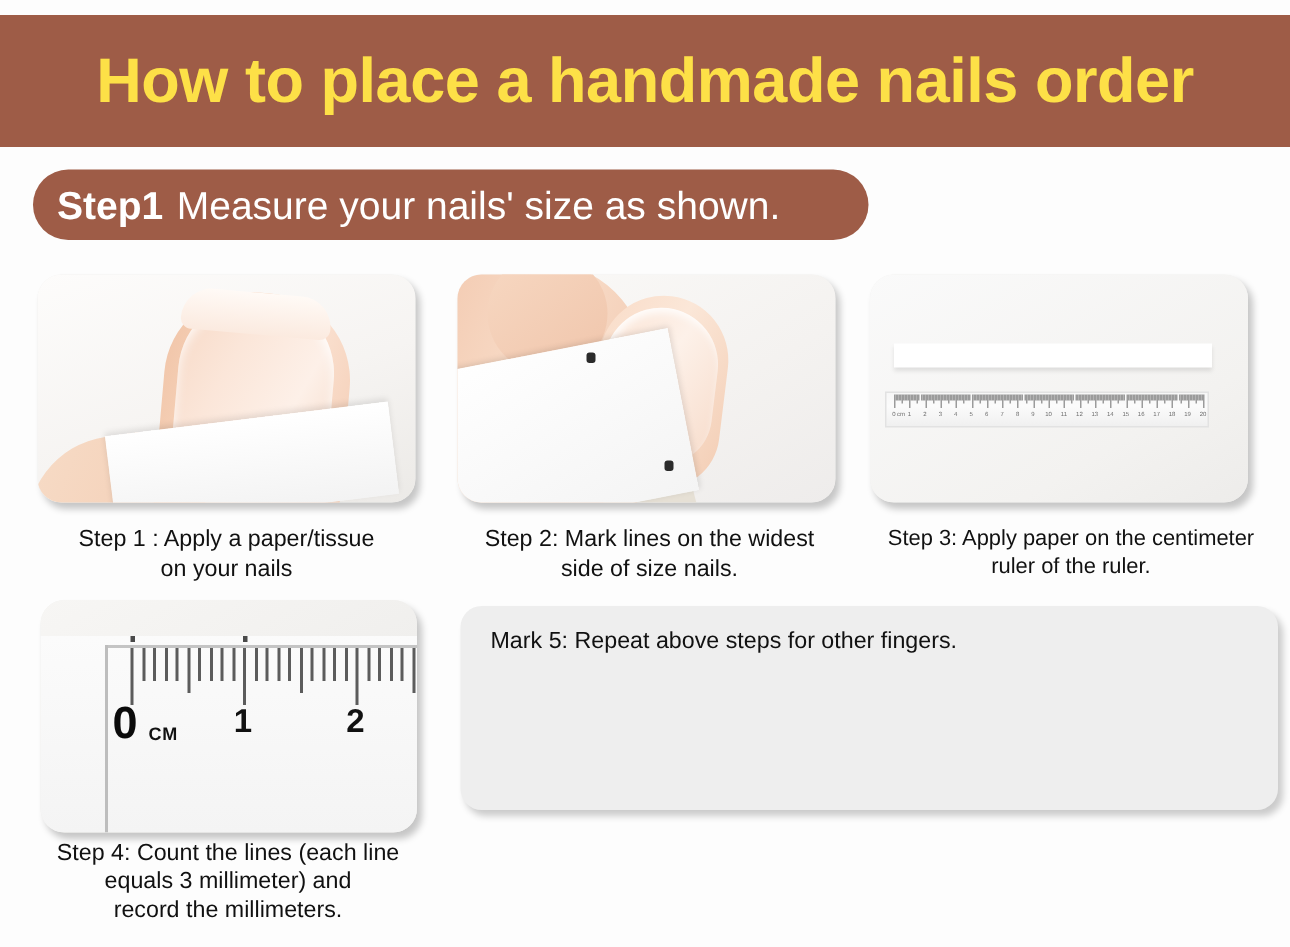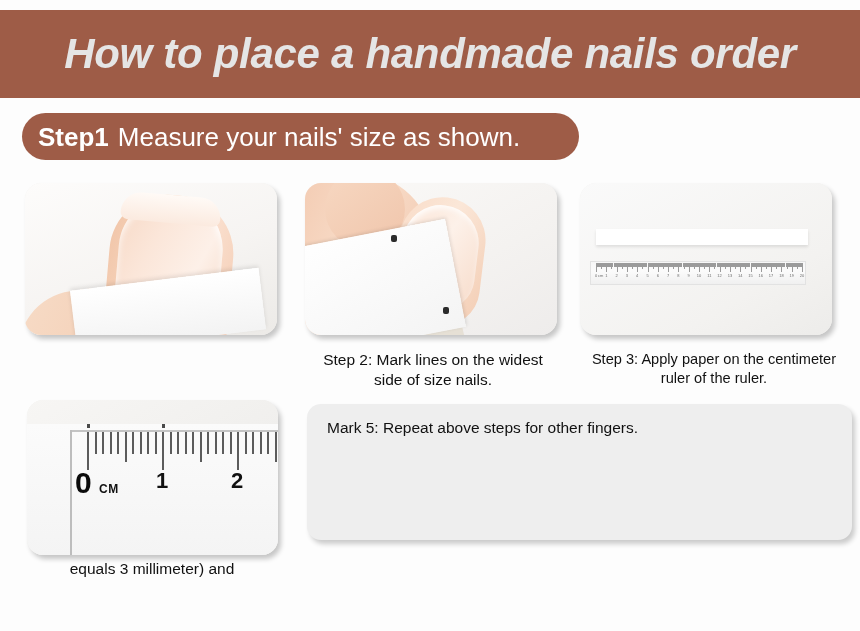--- a/index.html
+++ b/index.html
@@ -22,27 +22,26 @@
     left: 0;
     top: 10px;
     width: 860px;
     height: 88px;
     background: #9e5c47;
     display: flex;
     align-items: center;
     justify-content: center;
   }
   .header-title {
-    color: #e5e5e5;
+    color: #fde047;
     font-size: 42px;
     font-weight: bold;
     letter-spacing: -0.3px;
     white-space: nowrap;
     line-height: 1;
-    font-style: italic;
   }
 
   
   .step-pill {
     position: absolute;
     left: 22px;
     top: 113px;
     width: 557px;
     height: 47px;
     background: #9e5c47;
@@ -630,28 +629,32 @@
     <div class="p4-zero">0</div>
     <div class="p4-cm">CM</div>
     <div id="p4-nums">
         <div class="p4-num" style="left: 135px;">1</div>
         <div class="p4-num" style="left: 210px;">2</div>
       </div>
   </div>
 </div>
 
 <div class="caption cap-1">
+  <div>Step 1 : Apply a paper/tissue</div>
+  <div>on your nails</div>
 </div>
 <div class="caption cap-2">
   <div>Step 2: Mark lines on the widest</div>
   <div>side of size nails.</div>
 </div>
 <div class="caption cap-3">
   <div>Step 3: Apply paper on the centimeter</div>
   <div>ruler of the ruler.</div>
 </div>
 <div class="caption cap-4">
+  <div>Step 4: Count the lines (each line</div>
   <div>equals 3 millimeter) and</div>
+  <div>record the millimeters.</div>
 </div>
 
 <div class="steps-panel">
   <div class="steps-line">Mark 5: Repeat above steps for other fingers.</div>
 </div>
 
 </body></html>

